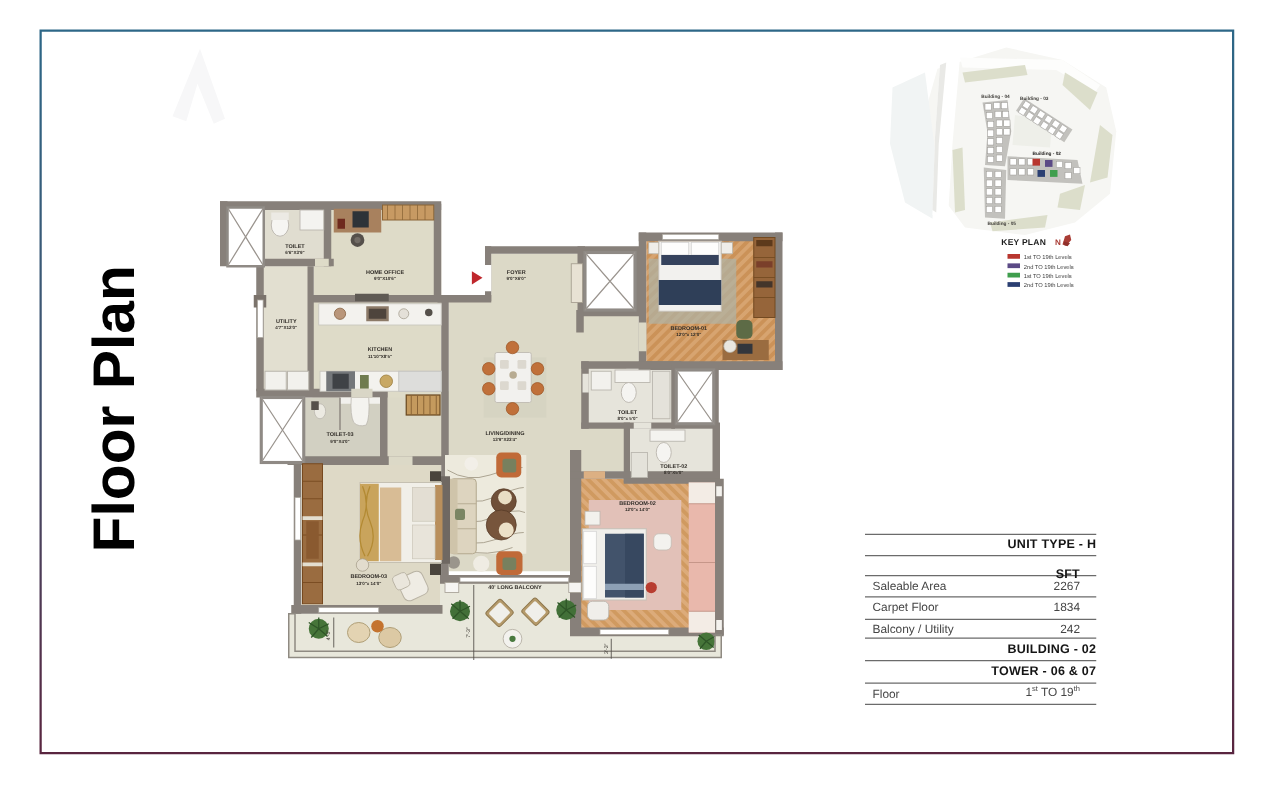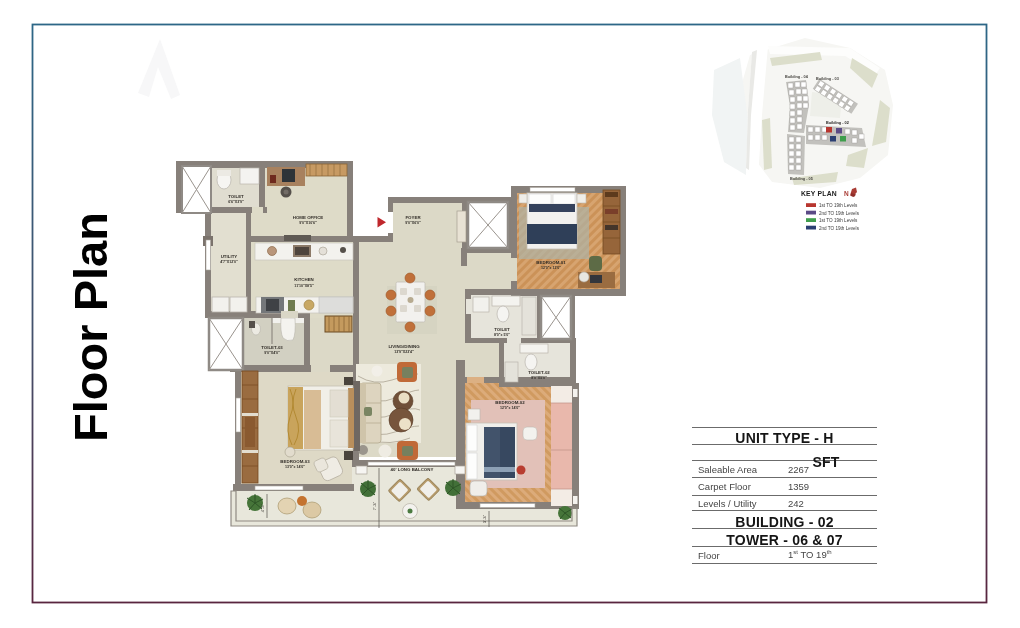--- a/index.html
+++ b/index.html
@@ -628,46 +628,46 @@
   <rect x="106" y="38.2" width="10" height="3.8" fill="#3f9e4d"></rect>
   <text x="119" y="42.4" font-family="Liberation Sans, sans-serif" font-size="4.6" fill="#3a3a3a">1st TO 19th Levels</text>
 
   <rect x="106" y="45.7" width="10" height="3.8" fill="#2b3f72"></rect>
   <text x="119" y="49.9" font-family="Liberation Sans, sans-serif" font-size="4.6" fill="#3a3a3a">2nd TO 19th Levels</text>
 </svg>
 
 <div class="abs" style="left:692px;top:427px;width:185px;height:140px;font-size:9.5px;color:#454545;">
   <style>
     .tl{position:absolute;left:0;width:185px;height:0;border-top:1px solid #6b6b6b;}
-    .tc{position:absolute;width:185px;text-align:center;font-weight:bold;color:#151515;font-size:14px;letter-spacing:0.2px;}
+    .tc{position:absolute;width:185px;text-align:right;font-weight:bold;color:#151515;font-size:10px;letter-spacing:0.2px;}
     .ll{position:absolute;left:6px;text-align:right;}
-    .vv{position:absolute;left:96px;width:76px;text-align:left;}
+    .vv{position:absolute;left:96px;width:76px;text-align:right;}
   </style>
 
   <div class="tl" style="top:0px"></div>
   <div class="tl" style="top:17px"></div>
   <div class="tl" style="top:33px"></div>
   <div class="tl" style="top:50px"></div>
   <div class="tl" style="top:68px"></div>
   <div class="tl" style="top:83px"></div>
   <div class="tl" style="top:101px"></div>
   <div class="tl" style="top:119px"></div>
   <div class="tl" style="top:136px"></div>
 
   <div class="tc" style="top:3px">UNIT TYPE - H</div>
 
   <div class="tc" style="top:27px;left:96px;width:76px;">SFT</div>
 
   <div class="ll" style="top:37px">Saleable Area</div>
     <div class="vv" style="top:37px">2267</div>
 
   <div class="ll" style="top:54px">Carpet Floor</div>
-    <div class="vv" style="top:54px">1359</div>
-
-  <div class="ll" style="top:71px">Levels / Utility</div>
+    <div class="vv" style="top:54px">1834</div>
+
+  <div class="ll" style="top:71px">Balcony / Utility</div>
     <div class="vv" style="top:71px">242</div>
 
   <div class="tc" style="top:87px">BUILDING - 02</div>
 
   <div class="tc" style="top:105px">TOWER - 06 &amp; 07</div>
 
   <div class="ll" style="top:123px">Floor</div>
     <div class="vv" style="top:122px">1<sup style="font-size:6px">st</sup> TO 19<sup style="font-size:6px">th</sup></div>
 </div>
 

